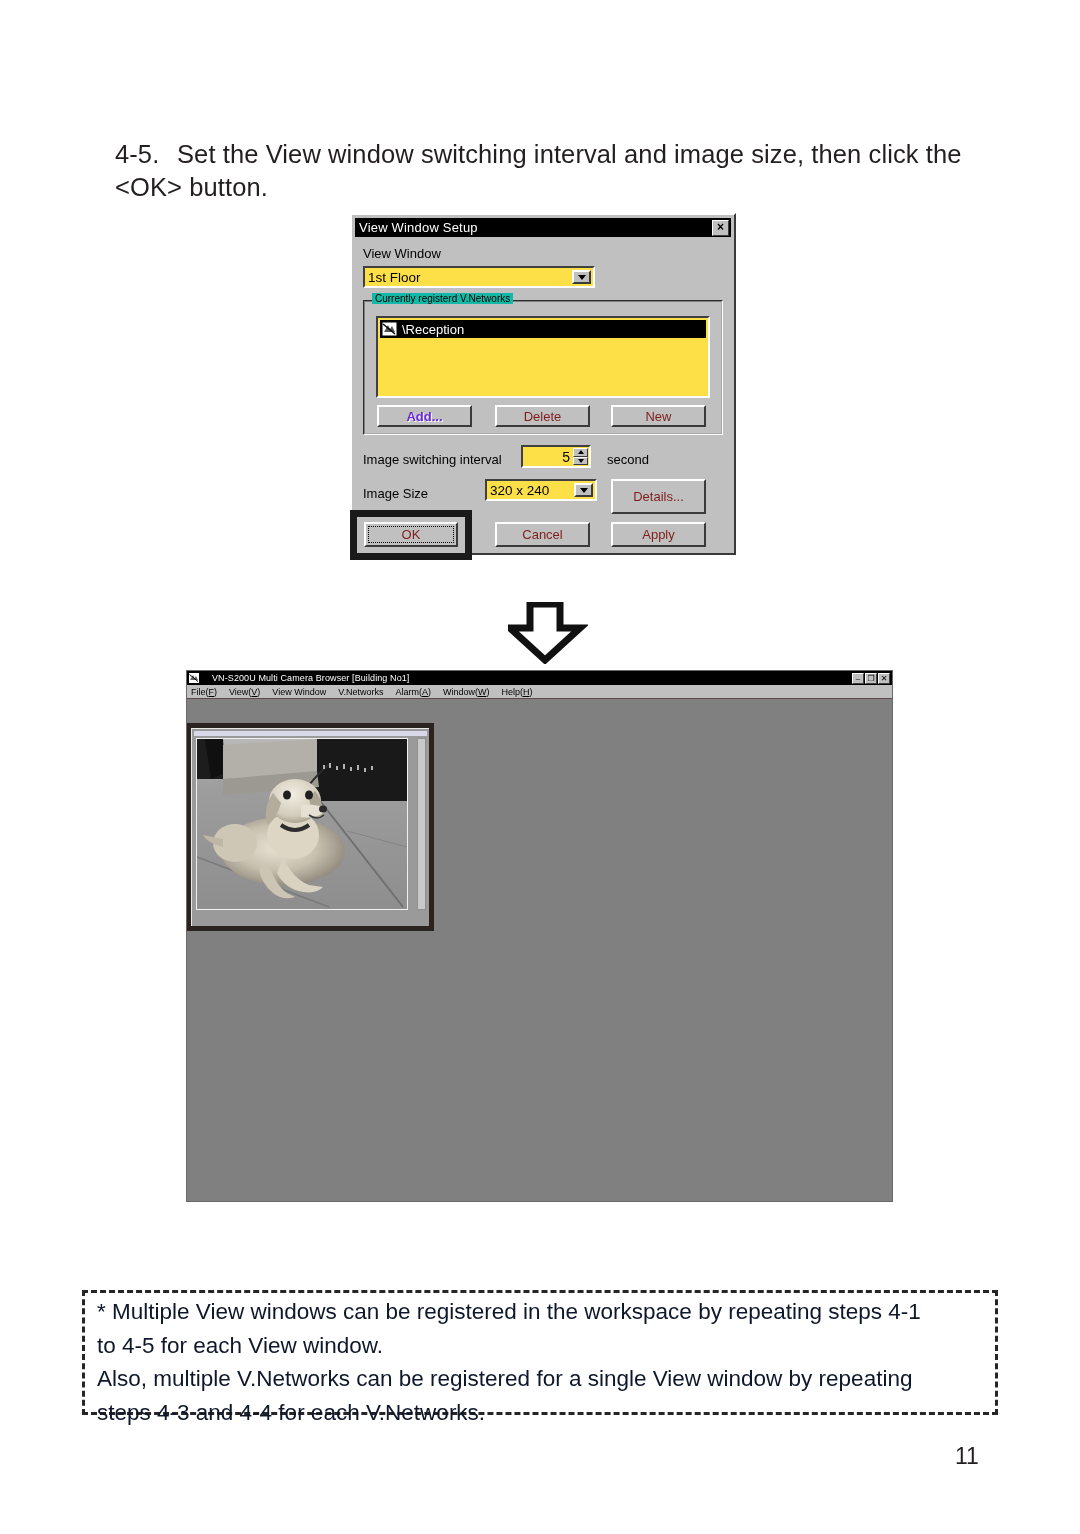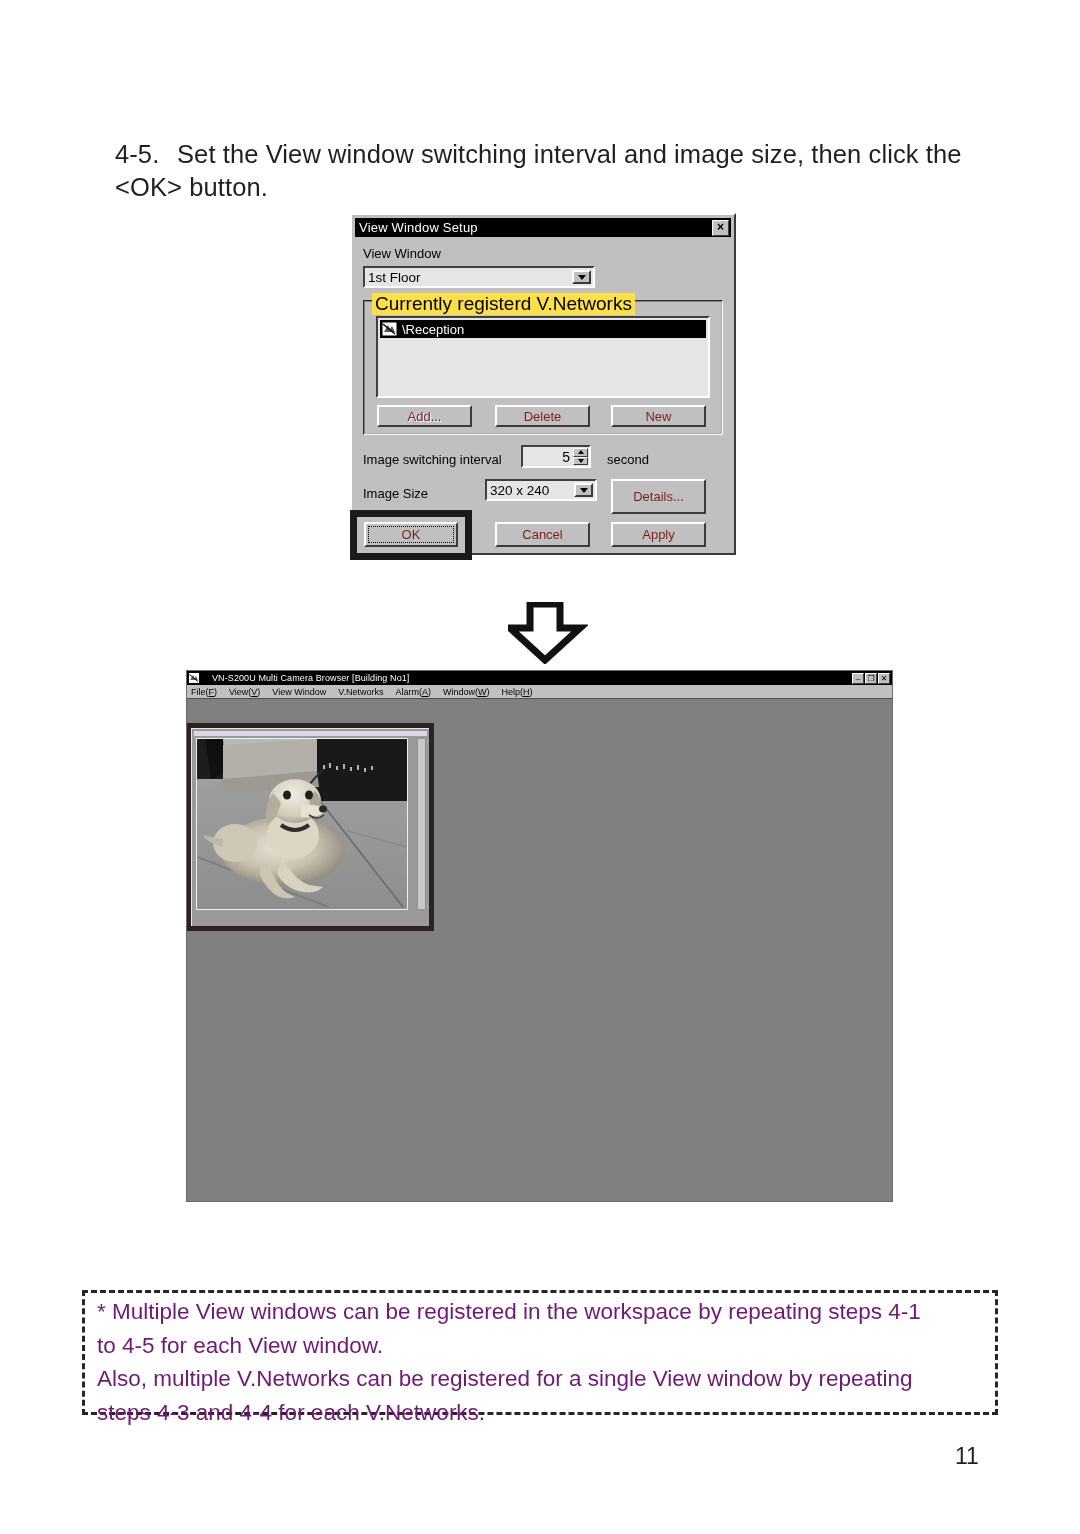--- a/index.html
+++ b/index.html
@@ -97,21 +97,21 @@
 
   .lbl {
     position: absolute;
     font-size: 13px;
     white-space: nowrap;
     color: #000;
   }
 
   
   .sunken {
-    background: #e5e5e5;
+    background: #fde047;
     border-top: 2px solid #404040;
     border-left: 2px solid #404040;
     border-right: 2px solid #ffffff;
     border-bottom: 2px solid #ffffff;
     box-sizing: border-box;
   }
   
   .raised {
     background: #c0c0c0;
     border-top: 2px solid #ffffff;
@@ -119,21 +119,21 @@
     border-right: 2px solid #3a3a3a;
     border-bottom: 2px solid #3a3a3a;
     box-sizing: border-box;
     text-align: center;
     font-size: 13px;
     color: #7f1d1d;
     display: flex;
     align-items: center;
     justify-content: center;
   }
-  .raised.disabled { color: #7f1d1d; text-shadow: 1px 1px 0 #ffffff; }
+  .raised.disabled { color: #6d28d9; text-shadow: 1px 1px 0 #ffffff; font-weight: bold; }
 
   .combo {
     position: absolute;
     display: flex;
     align-items: center;
   }
   .combo .txt {
     flex: 1;
     padding-left: 3px;
     font-size: 13.5px;
@@ -178,23 +178,23 @@
     position: absolute;
     border: 2px groove #ffffff;
     border-top-color: #808080;
     border-left-color: #808080;
     border-right-color: #ffffff;
     border-bottom-color: #ffffff;
     box-sizing: border-box;
   }
   .groupbox-label {
     position: absolute;
-    background: #fde047;
+    background: #14b8a6;
     padding: 0 3px;
-    font-size: 19px;
+    font-size: 10px;
     white-space: nowrap;
   }
 
   .listbox {
     position: absolute;
     padding-left: 28px;
   }
   .list-row-sel {
     position: absolute;
     left: 2px; right: 2px; top: 2px;
@@ -395,21 +395,21 @@
     border: 3px dashed #262626;
     box-sizing: border-box;
   }
   .note-inner {
     position: absolute;
     left: 12px;
     top: 2px;
     right: 8px;
     font-size: 22.5px;
     line-height: 33.5px;
-    color: #701a75;
+    color: #0f172a;
   }
 
   .page-num {
     position: absolute;
     left: 955px;
     top: 1443px;
     font-size: 23px;
     color: #231f20;
   }
 </style>

